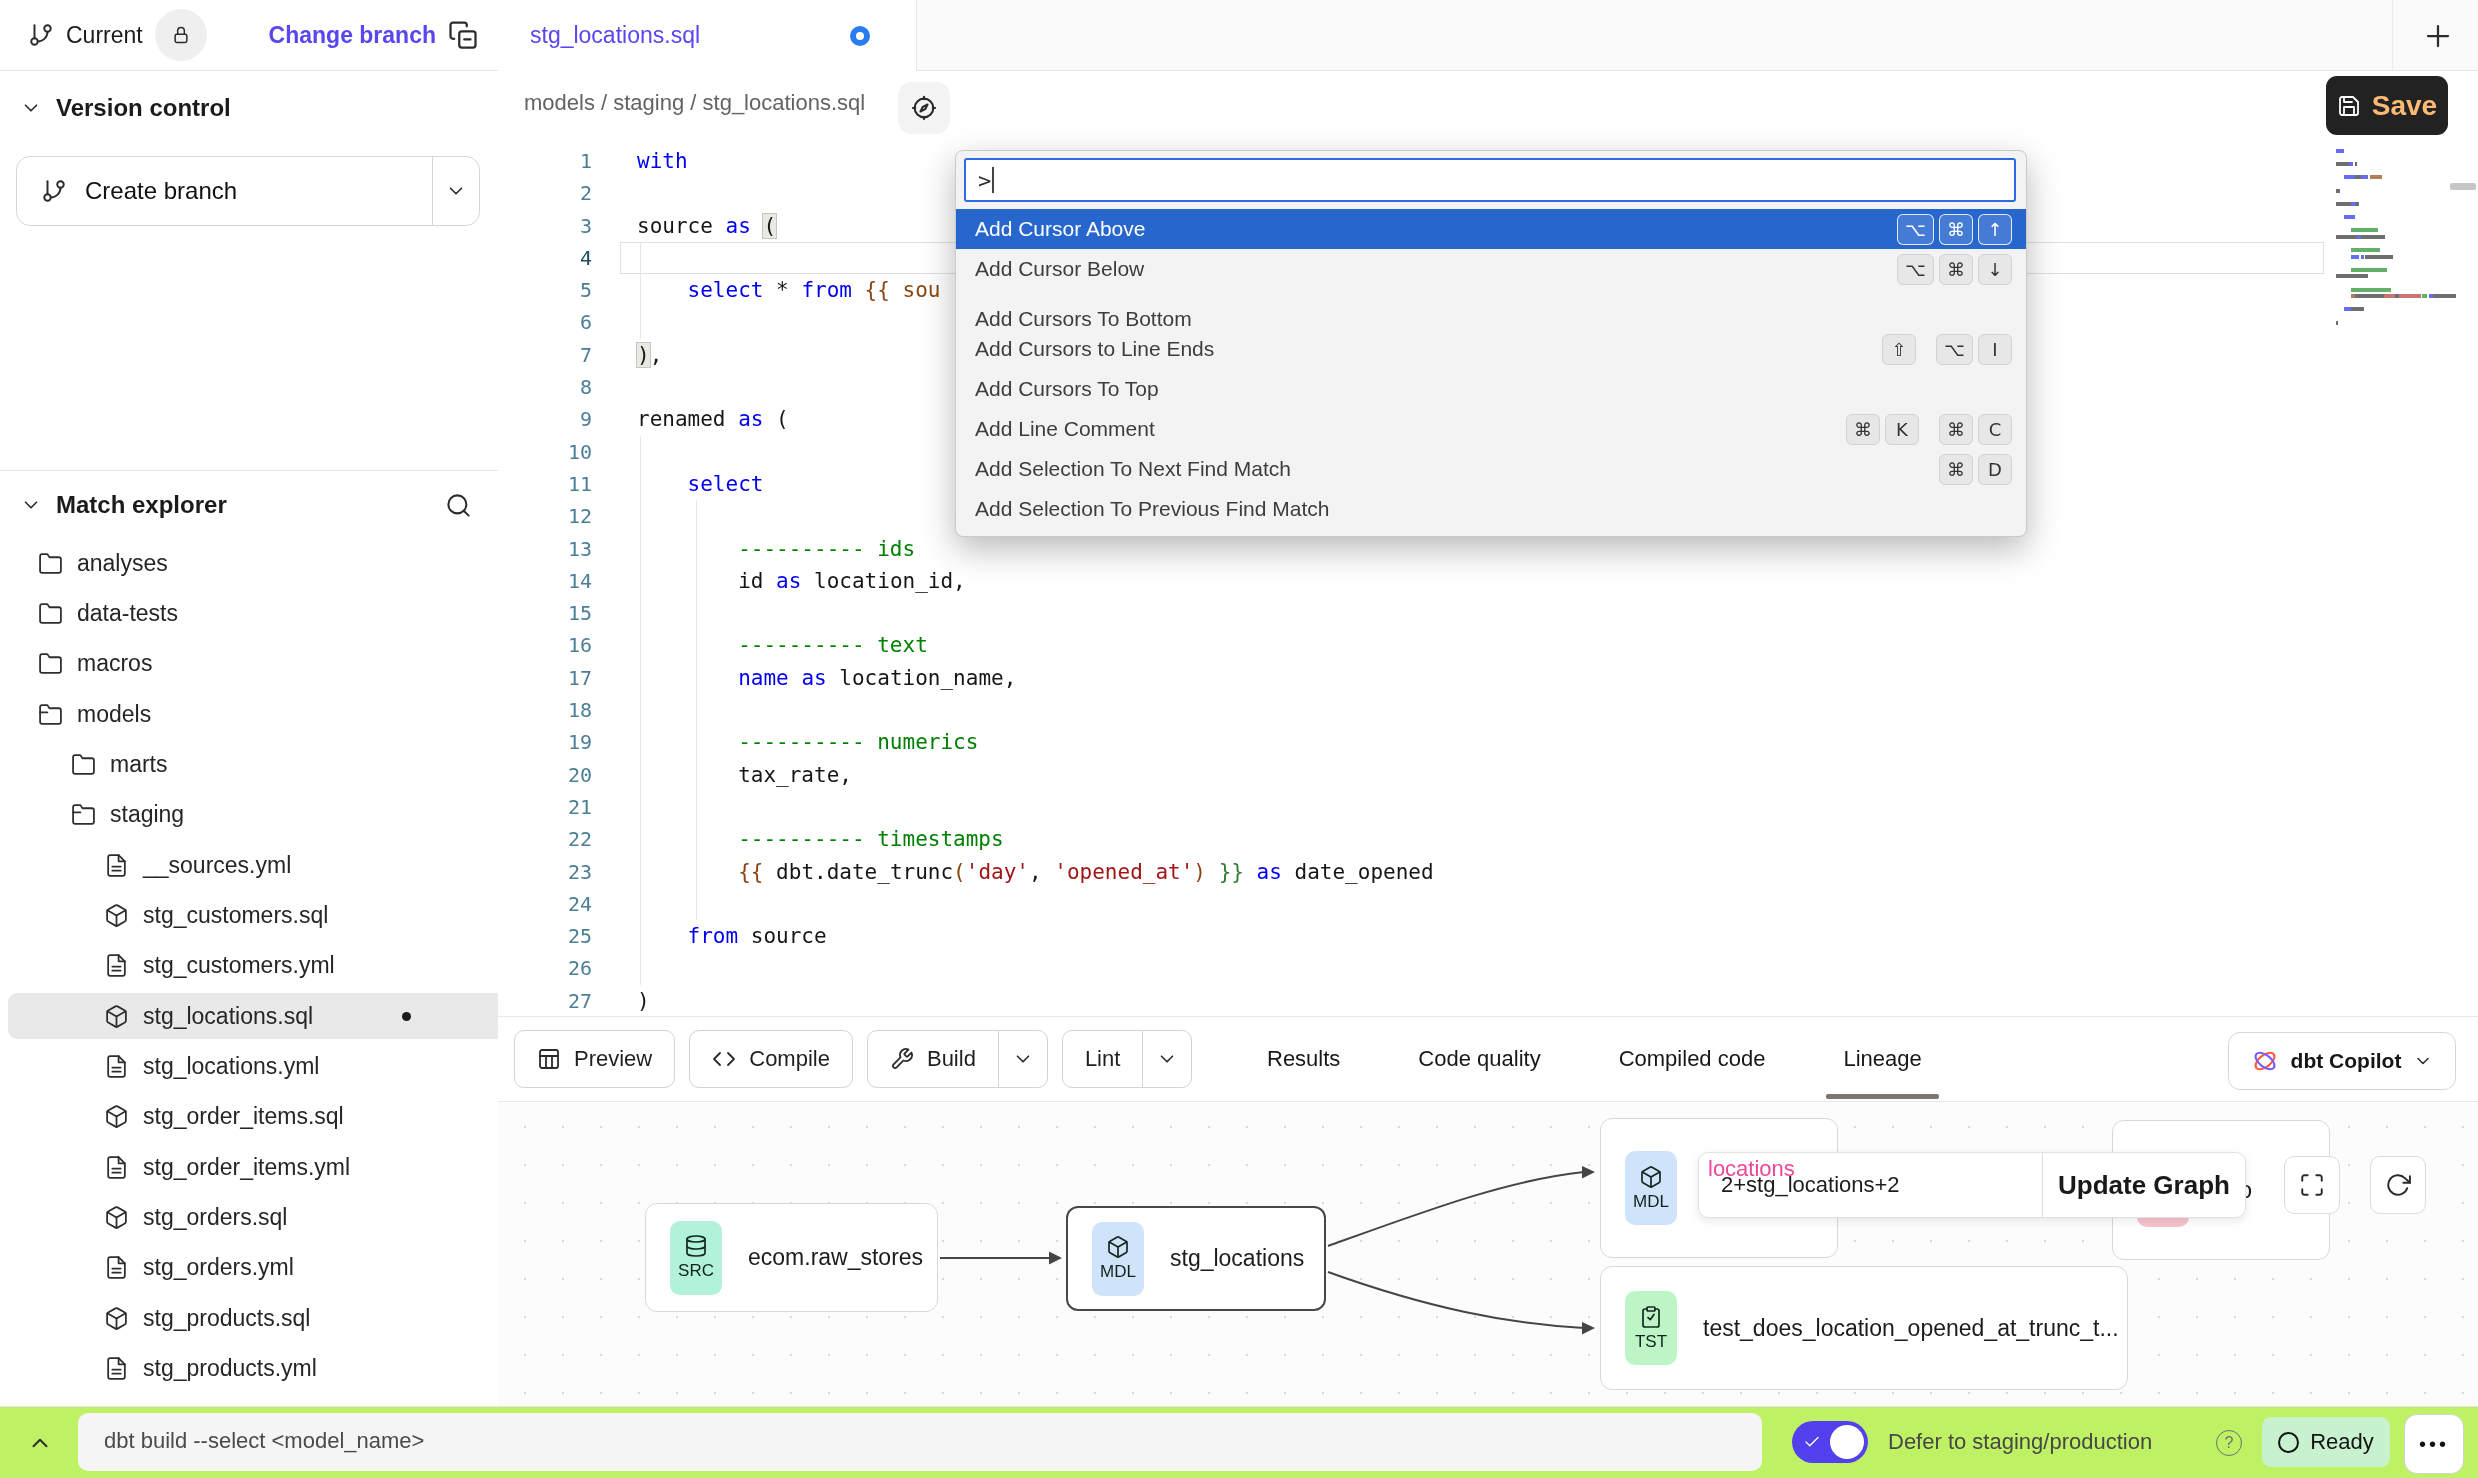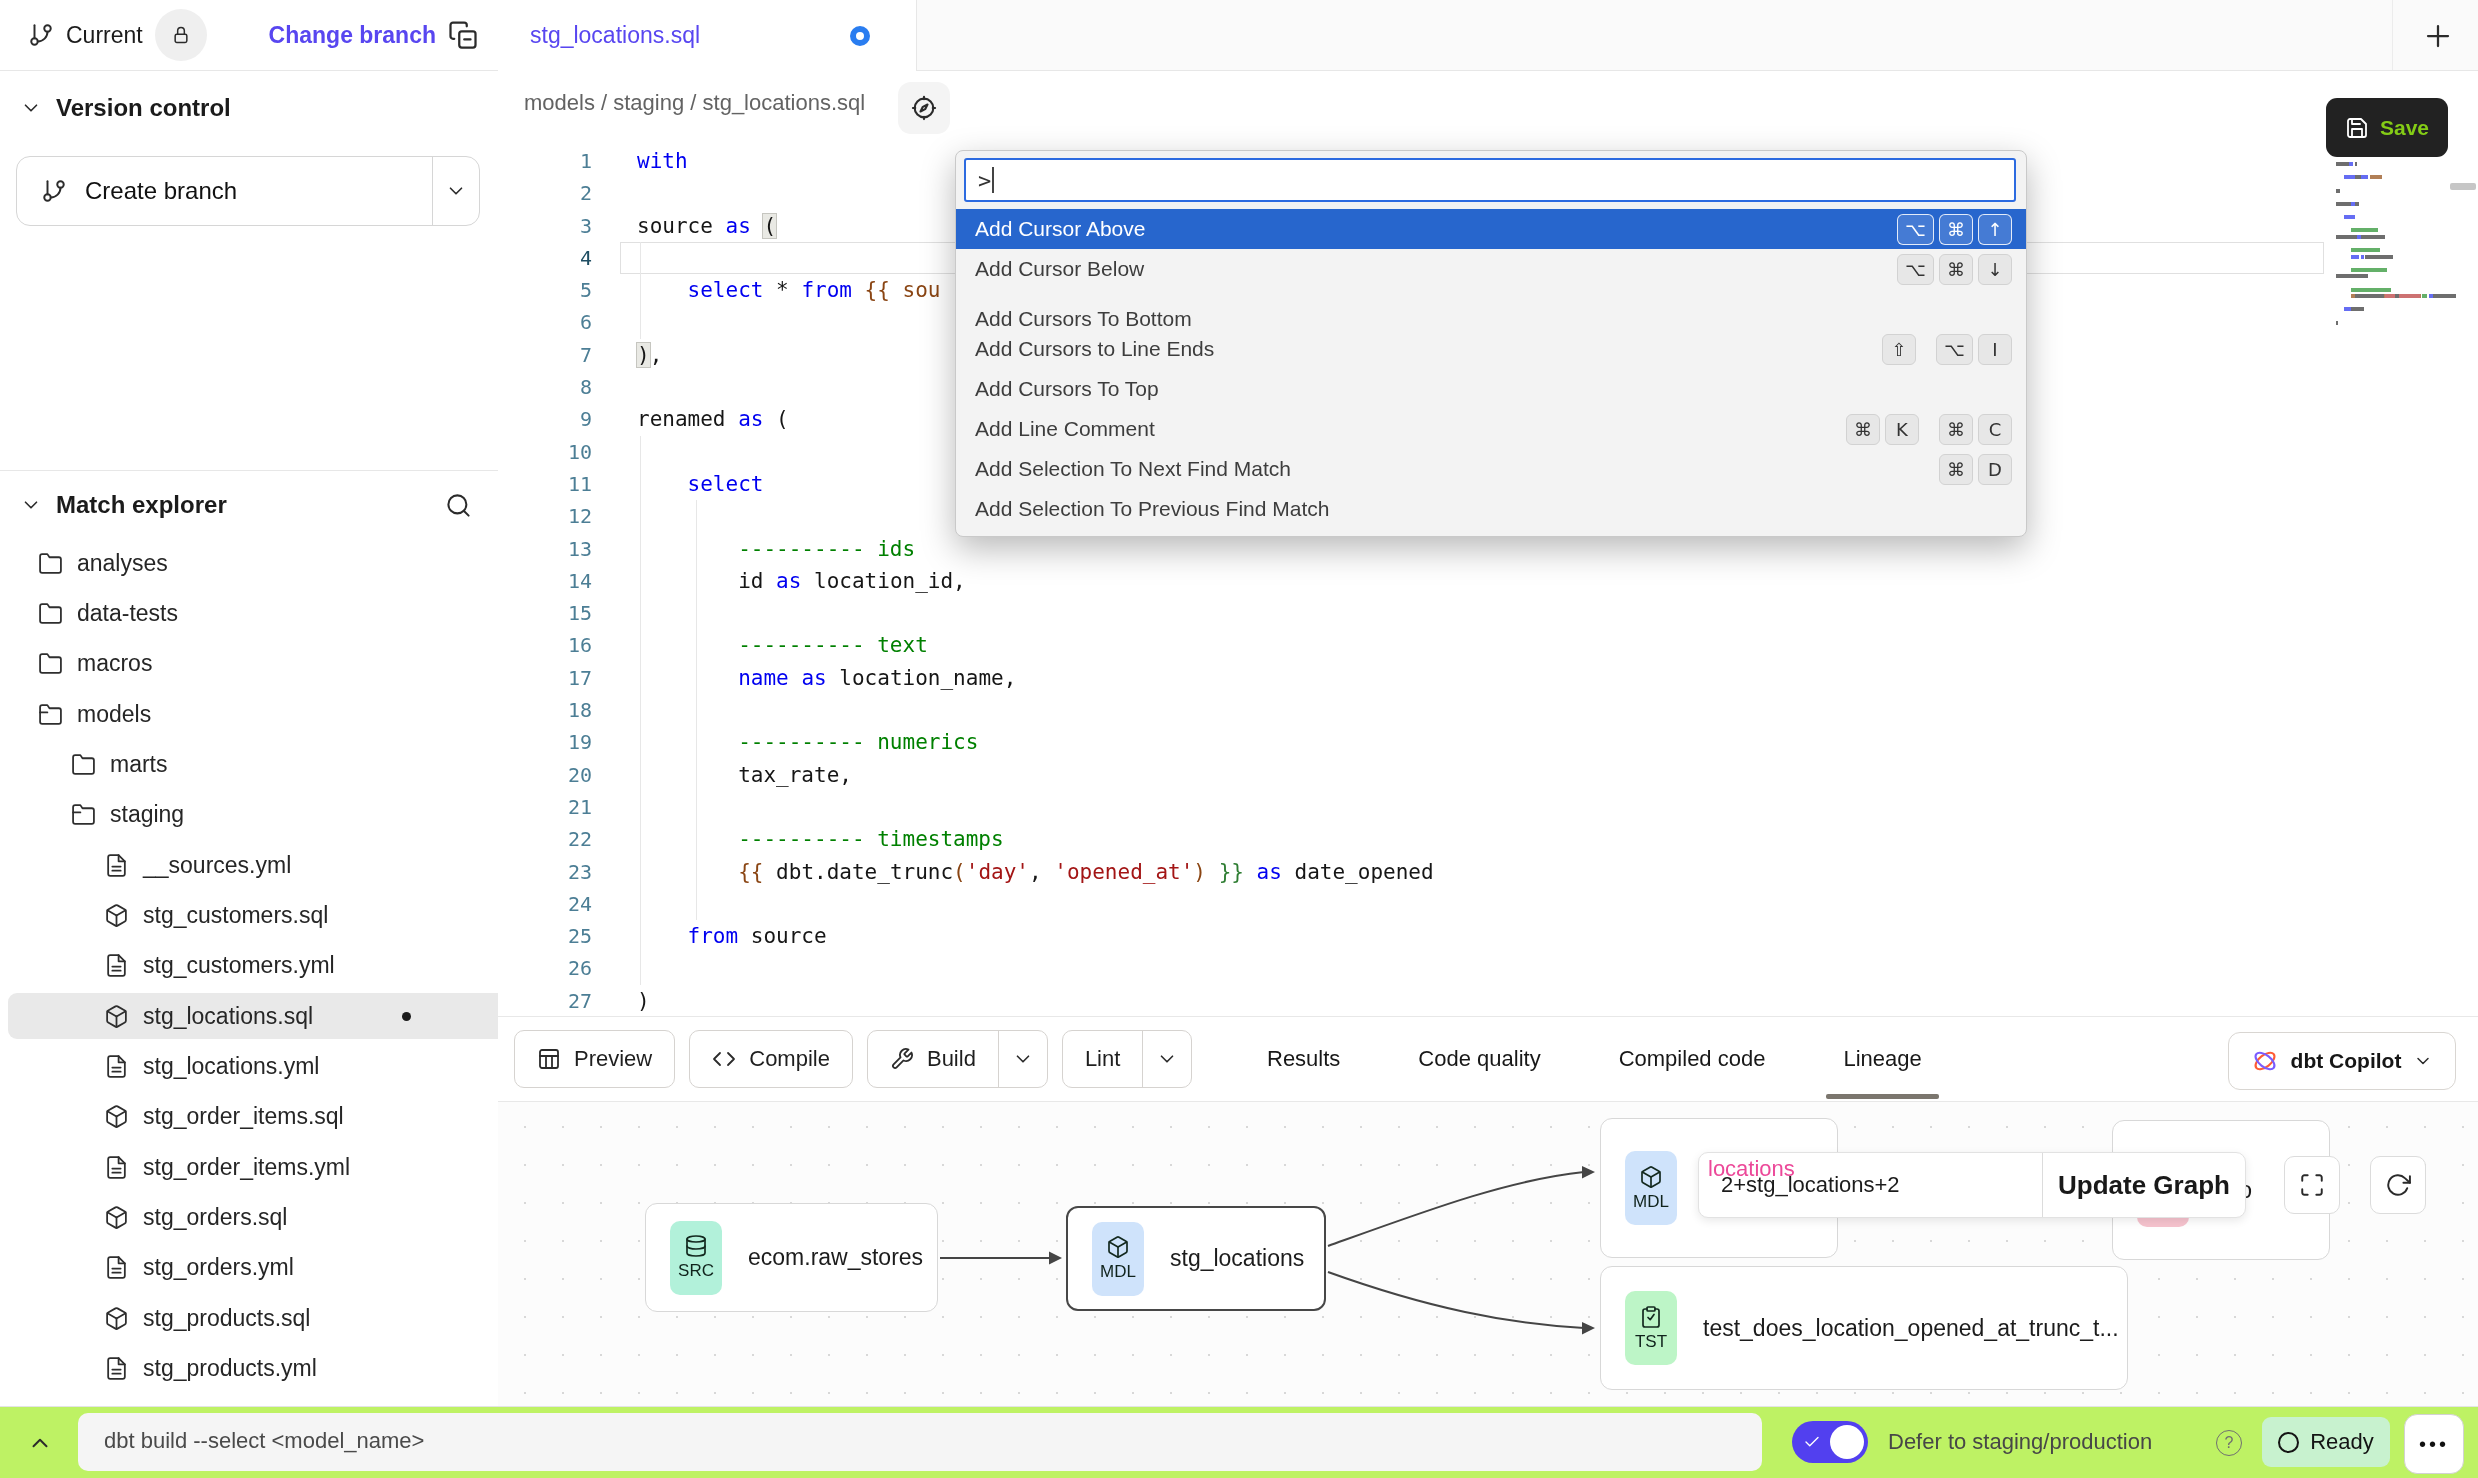--- a/index.html
+++ b/index.html
@@ -37,21 +37,21 @@
   #tab-dot{position:absolute;left:352px;top:26px;width:20px;height:20px;border-radius:50%;border:6.5px solid #2a7df0;box-sizing:border-box;background:#fff;}
   #plus-divider{left:2392px;top:0;width:1px;height:70px;background:#ececec;}
   #new-tab-btn{left:2420px;top:18px;width:36px;height:36px;display:flex;align-items:center;justify-content:center;cursor:pointer;}
 
   
   #crumb-row{left:498px;top:71px;width:1980px;height:74px;background:#fff;}
   #breadcrumb{position:absolute;left:26px;top:19px;font-size:22px;color:#636363;}
   #explore-btn{position:absolute;left:400px;top:11px;width:52px;height:52px;border-radius:13px;background:#f4f4f4;
                display:flex;align-items:center;justify-content:center;}
   #save-btn{left:2326px;top:76px;width:122px;height:59px;border-radius:11px;background:#222;display:flex;
-            align-items:center;justify-content:center;gap:11px;color:#84cc16;font-size:21px;font-weight:600;cursor:pointer;z-index:30;margin-top:22px;}
+            align-items:center;justify-content:center;gap:11px;color:#fdba74;font-size:28px;font-weight:600;cursor:pointer;z-index:30;}
 
   
   #editor{left:498px;top:145px;width:1980px;height:871px;background:#fff;overflow:hidden;}
   #cur-line{position:absolute;left:122px;top:97.1px;width:1704px;height:32.3px;border:1px solid #e0e0e0;box-sizing:border-box;}
   .guide{position:absolute;width:1px;background:#e7e7e7;}
   #gutter{position:absolute;left:0;top:0;width:94px;text-align:right;
           font-family:"DejaVu Sans Mono",monospace;font-size:20px;color:#4c7e95;line-height:32.3px;}
   #gutter .active{color:#1f4e63;}
   #code{position:absolute;left:139px;top:0;font-family:"DejaVu Sans Mono",monospace;font-size:21px;line-height:32.3px;
         white-space:pre;color:#161616;}

